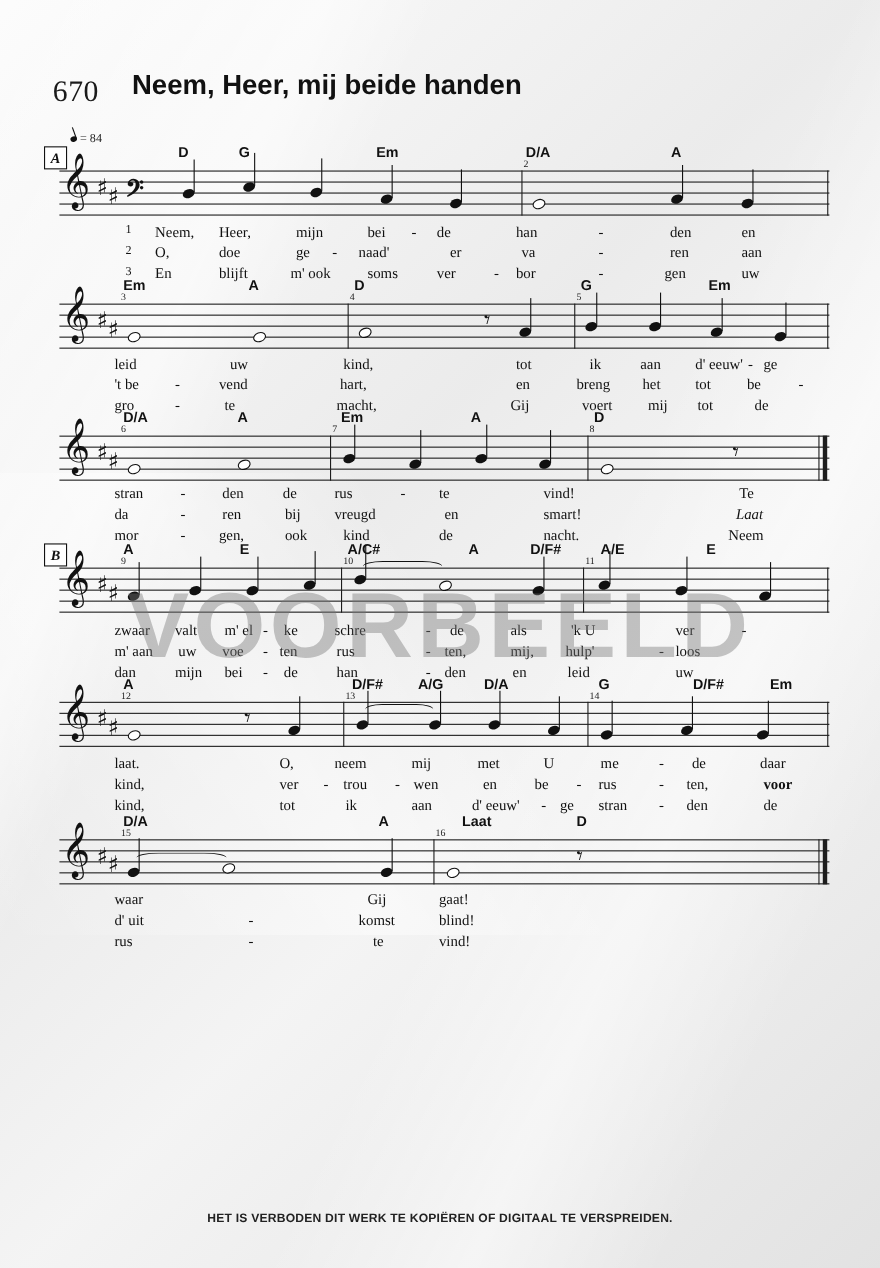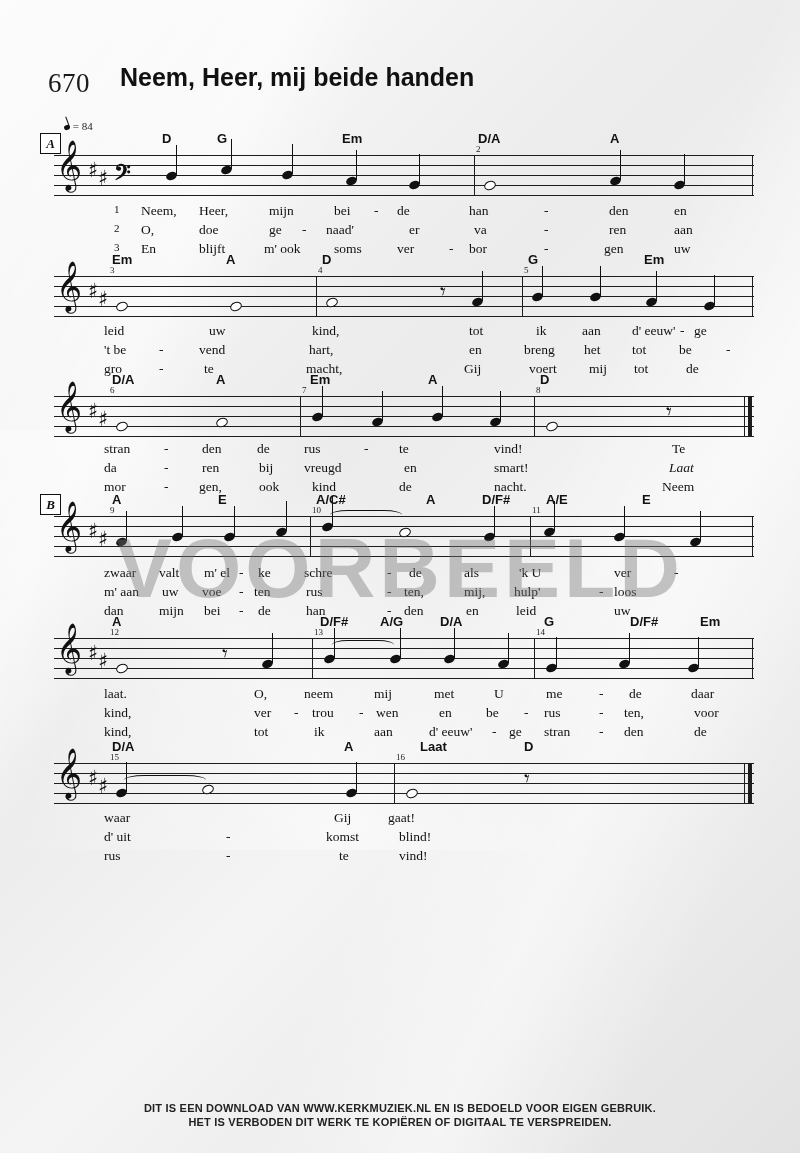--- a/index.html
+++ b/index.html
@@ -587,21 +587,21 @@
     <span class="lyr" style="left:240px;">-</span>
     <span class="lyr" style="left:258px;">trou</span>
     <span class="lyr" style="left:305px;">-</span>
     <span class="lyr" style="left:322px;">wen</span>
     <span class="lyr" style="left:385px;">en</span>
     <span class="lyr" style="left:432px;">be</span>
     <span class="lyr" style="left:470px;">-</span>
     <span class="lyr" style="left:490px;">rus</span>
     <span class="lyr" style="left:545px;">-</span>
     <span class="lyr" style="left:570px;">ten,</span>
-    <span class="lyr" style="left:640px;">voor</span>
+    <span class="lyr" style="left:640px;font-weight:bold;">voor</span>
   </div>
   <div class="lyricline" style="top:724px;">
     <span class="lyr" style="left:50px;">kind,</span>
     <span class="lyr" style="left:200px;">tot</span>
     <span class="lyr" style="left:260px;">ik</span>
     <span class="lyr" style="left:320px;">aan</span>
     <span class="lyr" style="left:375px;">d' eeuw'</span>
     <span class="lyr" style="left:438px;">-</span>
     <span class="lyr" style="left:455px;">ge</span>
     <span class="lyr" style="left:490px;">stran</span>
@@ -646,36 +646,35 @@
       <div class="chord" style="left:58px;top:-24px;">D/A</div>
       <div class="chord" style="left:290px;top:-24px;">A</div>
       <div class="chord" style="left:366px;top:-24px;">Laat</div>
       <div class="chord" style="left:470px;top:-24px;">D</div>
     </div>
   </div>
 
   <div class="lyricline" style="top:810px;">
     <span class="lyr" style="left:50px;">waar</span>
     <span class="lyr" style="left:280px;">Gij</span>
-    <span class="lyr" style="left:334px;">gaat!</span>
+    <span class="lyr" style="left:345px;">gaat!</span>
   </div>
   <div class="lyricline" style="top:829px;">
     <span class="lyr" style="left:50px;">d' uit</span>
     <span class="lyr" style="left:172px;">-</span>
     <span class="lyr" style="left:272px;">komst</span>
     <span class="lyr" style="left:345px;">blind!</span>
   </div>
   <div class="lyricline" style="top:848px;">
     <span class="lyr" style="left:50px;">rus</span>
     <span class="lyr" style="left:172px;">-</span>
     <span class="lyr" style="left:285px;">te</span>
     <span class="lyr" style="left:345px;">vind!</span>
   </div>
 
   <div class="watermark">VOORBEELD</div>
 
 
   <div class="footer">
-    <div>DIT IS EEN DOWNLOAD VAN WWW.KERKMUZIEK.NL EN IS BEDOELD VOOR EIGEN GEBRUIK.</div>
     <div>HET IS VERBODEN DIT WERK TE KOPIËREN OF DIGITAAL TE VERSPREIDEN.</div>
   </div>
 
 </div>
 
 </body></html>

